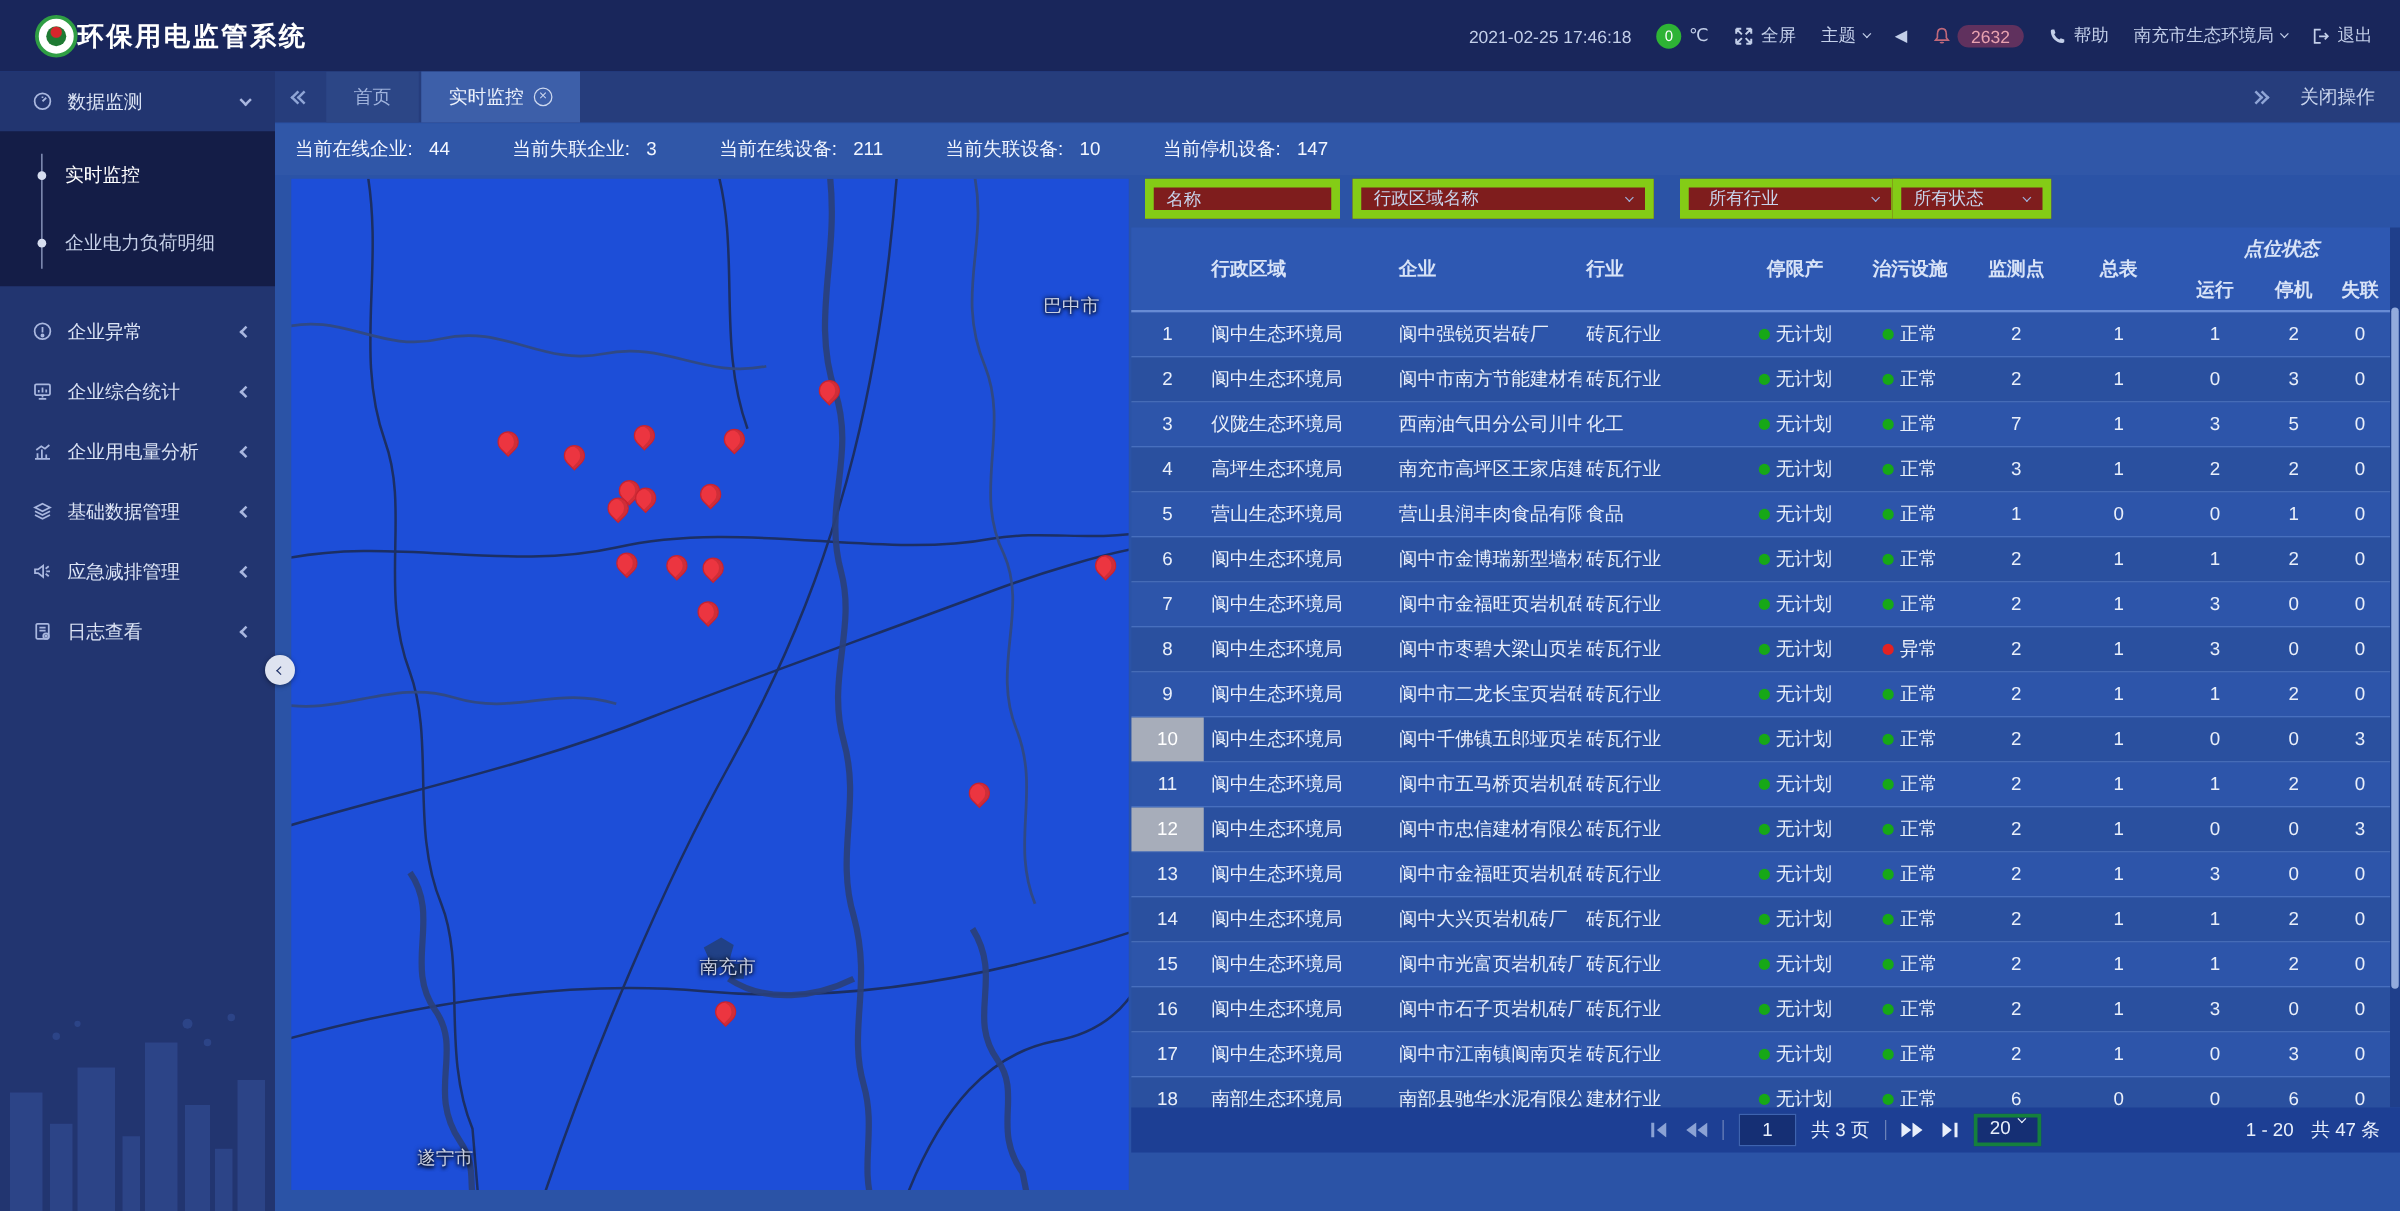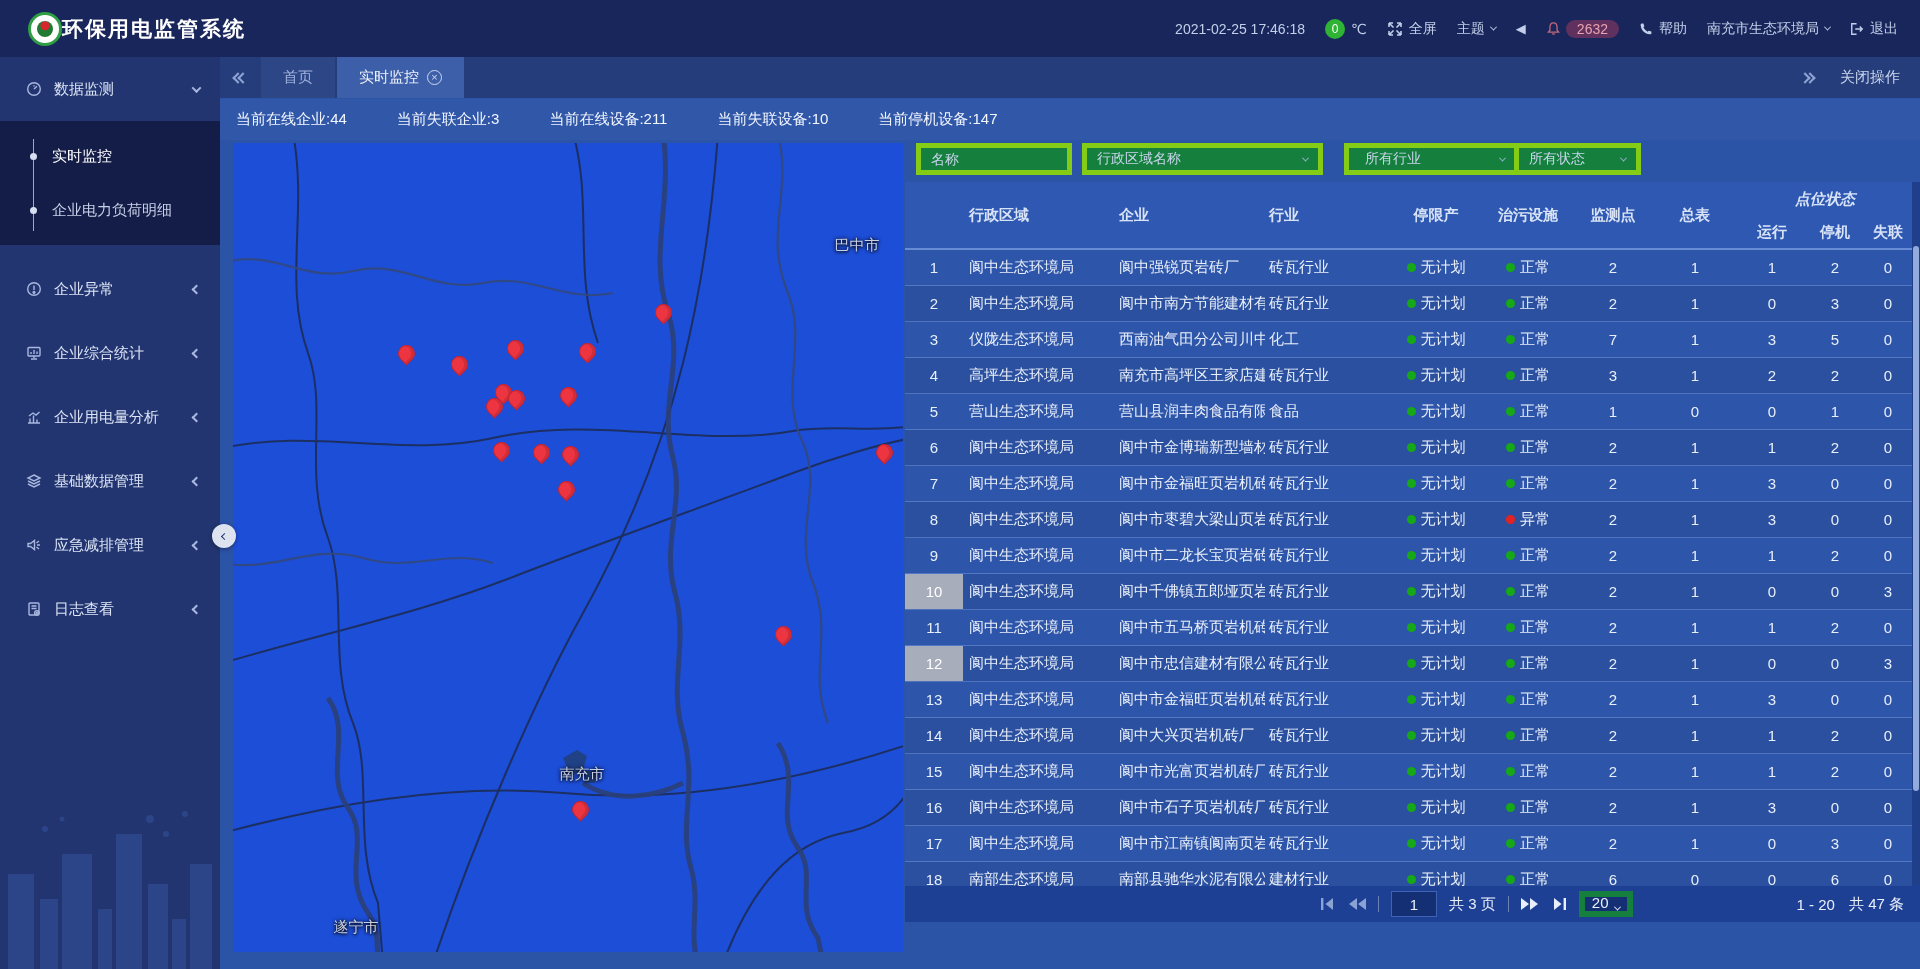--- a/index.html
+++ b/index.html
@@ -17,21 +17,21 @@
   .bell-pill { display:flex; align-items:center; gap:5px; }
   .pill { background:rgba(214,69,101,.38); color:#E9A2B0; border-radius:10px; padding:1px 11px; font-size:14px; }
   .icon16 { width:16px; height:16px; display:block; }
   .chev { display:inline-block; width:7px; height:7px; border-right:2px solid currentColor; border-bottom:2px solid currentColor; }
   .chev.down { transform:rotate(45deg) translate(-1px,-1px); }
   .chev.left { transform:rotate(135deg); }
   .chev.sm { width:5px; height:5px; border-width:1.5px; }
 
   
   .sidebar { position:absolute; left:0; top:57px; width:220px; height:912px; background:#223570; z-index:20; overflow:hidden; }
-  .mi { height:64px; display:flex; align-items:center; gap:12px; padding:0 16px 0 26px; color:#DCE4F5; font-size:15px; cursor:pointer;font-family:Liberation Serif, serif; }
+  .mi { height:48px; display:flex; align-items:center; gap:12px; padding:0 16px 0 26px; color:#DCE4F5; font-size:15px; cursor:pointer;font-family:Liberation Serif, serif; }
   .mi svg { flex:0 0 auto; color:#A9B7DF; }
   .mi .lbl { flex:1; }
   .mi .chev { color:#A9B7DF; margin-right:4px; }
   .submenu { background:#141D47; padding:8px 0; position:relative; }
   .submenu::before { content:""; position:absolute; left:33px; top:18px; bottom:14px; width:1px; background:#9AA8CE; }
   .smi { height:54px; display:flex; align-items:center; color:#C6D0E8; font-size:15px; padding-left:52px; position:relative; cursor:pointer; }
   .smi .dot2 { position:absolute; left:30px; width:7px; height:7px; border-radius:50%; background:#D7DEF0; }
   .smi.active { color:#FFFFFF; }
   .skyline { position:absolute; bottom:0; left:0; width:220px; height:190px; opacity:.45; }
   .collapse-btn { position:absolute; left:212px; top:524px; width:24px; height:24px; border-radius:50%; background:#DEE3F0; z-index:25; display:flex; align-items:center; justify-content:center; color:#23356B; box-shadow:0 1px 4px rgba(0,0,0,.4); cursor:pointer; }
@@ -42,32 +42,32 @@
   .dbl { display:inline-flex; }
   .dbl .chev { width:8px; height:8px; }
   .dbl .chev + .chev { margin-left:-3px; }
   .tab { display:flex; align-items:center; gap:8px; padding:0 22px; font-size:15px; color:#9FB2DC; background:#2C4686; margin-right:2px; cursor:pointer; }
   .tab.active { background:#3D5FA9; color:#EDF2FC; }
   .tab-close { width:15px; height:15px; border:1px solid #CDD8EF; border-radius:50%; color:#CDD8EF; font-size:11px; line-height:13px; text-align:center; }
   .tabbar-right { margin-left:auto; display:flex; align-items:center; gap:26px; padding-right:20px; color:#C9D5EE; font-size:15px; }
 
   
   .statsbar { position:absolute; left:220px; top:99px; width:1700px; height:41px; background:#3057A8; display:flex; align-items:center; gap:50px; padding-left:16px; color:#F2F6FF; font-size:15px; z-index:5; }
-  .stat span.v { margin-left:0; }
+  .stat span.v { margin-left:13px; }
 
   
   .map { position:absolute; left:233px; top:143px; width:670px; height:809px; background:#1d4ed8; overflow:hidden; }
   .map svg.geo { position:absolute; left:0; top:0; }
   .pin { position:absolute; width:17px; height:17px; background:#EC3540; border:1px solid #C9232F; border-radius:50% 50% 0 50%; transform:rotate(45deg); margin:-21px 0 0 -9px; box-shadow:inset -2px 2px 0 rgba(0,0,0,.12); }
   .city { position:absolute; transform:translate(-50%,-50%); color:#C9D0E2; font-size:15px; text-shadow:0 1px 3px #000, 0 0 4px #000; white-space:nowrap; }
 
   
   .rpanel { position:absolute; left:905px; top:140px; width:1015px; height:782px; }
   .filters { position:absolute; top:3px; left:0; height:32px; }
-  .fbox { position:absolute; top:0; height:32px; background:#15803d; border:5px solid #84cc16; color:#C8D4EC; font-size:14px; display:flex; align-items:center; padding:0 10px; }
+  .fbox { position:absolute; top:0; height:32px; background:#7f1d1d; border:7px solid #84cc16; color:#C8D4EC; font-size:14px; display:flex; align-items:center; padding:0 10px; }
   .fbox input { background:transparent; border:none; outline:none; color:#C8D4EC; font-size:14px; width:100%; font-family:inherit; }
   .fbox input::placeholder { color:#C8D4EC; opacity:1; }
   .fbox .chev { color:#9FB2DC; margin-left:auto; }
 
   :root { --cols:58px 142px 160px 125px 92px 92px 78px 86px 68px 58px 48px; }
   .tbl { position:absolute; left:0; top:42px; width:1007px; }
   .thead { display:grid; grid-template-columns:var(--cols); grid-template-rows:34px 32px; background:#2E58B2; color:#D8E3F7; font-size:15px; font-weight:700; border-bottom:2px solid rgba(160,190,245,.5); }
   .th { grid-row:1/3; display:flex; align-items:center; justify-content:center; }
   .th.l { justify-content:flex-start; }
   .th.group { grid-row:1; grid-column:9/12; font-style:italic; }
@@ -89,21 +89,21 @@
   .scrollbar { position:absolute; left:1007px; top:42px; width:8px; height:704px; background:rgba(21,47,116,.55); }
   .scroll-thumb { position:absolute; left:1px; top:64px; width:6px; height:545px; border-radius:3px; background:#93ABDC; }
 
   .pgbar { position:absolute; left:0; top:746px; width:1015px; height:36px; background:#1D3F94; display:flex; align-items:center; color:#E9EFFB; font-size:15px; }
   .pager { position:absolute; left:415px; top:0; height:36px; display:flex; align-items:center; gap:12px; }
   .pgi { display:flex; align-items:center; cursor:pointer; }
   .pgi.dim { color:#8BA2D4; }
   .pgi.lit { color:#E9EFFB; }
   .pgsep { width:1px; height:16px; background:rgba(255,255,255,.35); }
   .pg-page { width:46px; height:26px; background:#152F74; border:1px solid #3E63B0; display:flex; align-items:center; justify-content:center; }
-  .pg-size { width:54px; height:26px; background:#152F74; border:6px solid #15803d; display:flex; align-items:flex-end; justify-content:center; gap:6px; cursor:pointer; }
+  .pg-size { width:54px; height:26px; background:#152F74; border:3px solid #15803d; display:flex; align-items:flex-start; justify-content:center; gap:6px; cursor:pointer; }
   .pg-right { position:absolute; right:16px; top:0; height:36px; display:flex; align-items:center; gap:14px; }
 </style>
 </head>
 <body>
 
 <div class="hdr">
   <div class="logo"></div>
   <div class="hdr-title">环保用电监管系统</div>
   <div class="hdr-right">
     <span class="hdr-item">2021-02-25  17:46:18</span>

